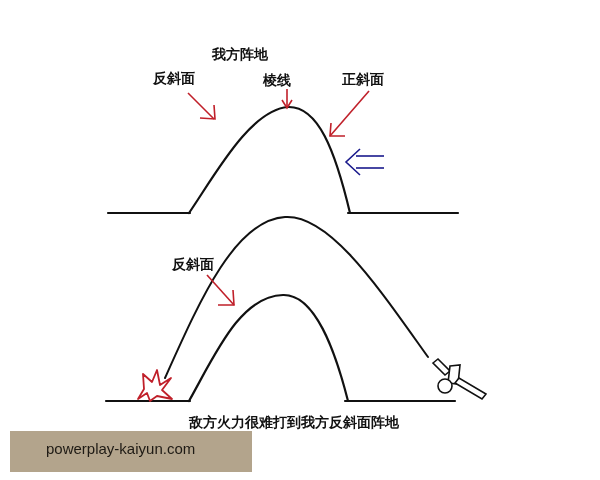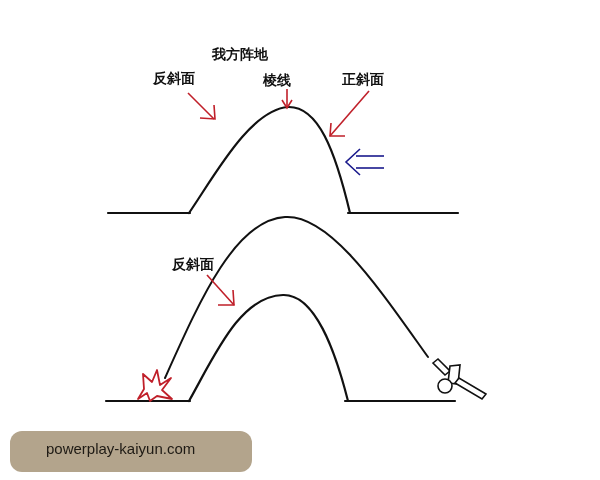--- a/index.html
+++ b/index.html
@@ -1,20 +1,20 @@
 <!DOCTYPE html>
 <html><head>
 <meta charset="utf-8">
 <style>
   html, body { margin: 0; padding: 0; background: #ffffff; }
   .canvas { position: relative; width: 600px; height: 480px; background: #ffffff; overflow: hidden; }
   svg.art { position: absolute; left: 0; top: 0; }
   .lbl { position: absolute; font-family: "DejaVu Sans", sans-serif; font-weight: bold; color: #111; white-space: nowrap; }
   .l14 { font-size: 14px; font-family: Liberation Serif, serif; }
-  .watermark { position: absolute; left: 10px; top: 431px; width: 242px; height: 41px; background: #b3a48c; border-radius: 12px; }
+  .watermark { position: absolute; left: 10px; top: 431px; width: 242px; height: 41px; background: #b3a48c; }
   .watermark span { position: absolute; left: 36px; top: 9px; font-family: "Liberation Sans", sans-serif; font-size: 15px; color: #1e1a14; }
 </style>
 </head>
 <body>
 
 <div class="canvas">
 
   <svg class="art" width="600" height="480" viewBox="0 0 600 480">
 
     <g fill="none" stroke="#111" stroke-width="2.2" stroke-linecap="round">
@@ -67,17 +67,18 @@
       <polygon points="455,383 459,378 486,394 482,399"></polygon>
       <circle cx="445" cy="386" r="7"></circle>
     </g>
   </svg>
 
   <div class="lbl l14" style="left:212px; top:46px;">我方阵地</div>
   <div class="lbl l14" style="left:153px; top:70px;">反斜面</div>
   <div class="lbl l14" style="left:256px; top:72px;margin-left:7px;">棱线</div>
   <div class="lbl l14" style="left:342px; top:71px;">正斜面</div>
   <div class="lbl l14" style="left:172px; top:256px;">反斜面</div>
+  <div class="lbl l14" style="left:189px; top:414px;">敌方火力很难打到我方反斜面阵地</div>
 
   <div class="watermark">
     <span>powerplay-kaiyun.com</span>
   </div>
 </div>
 
 </body></html>

